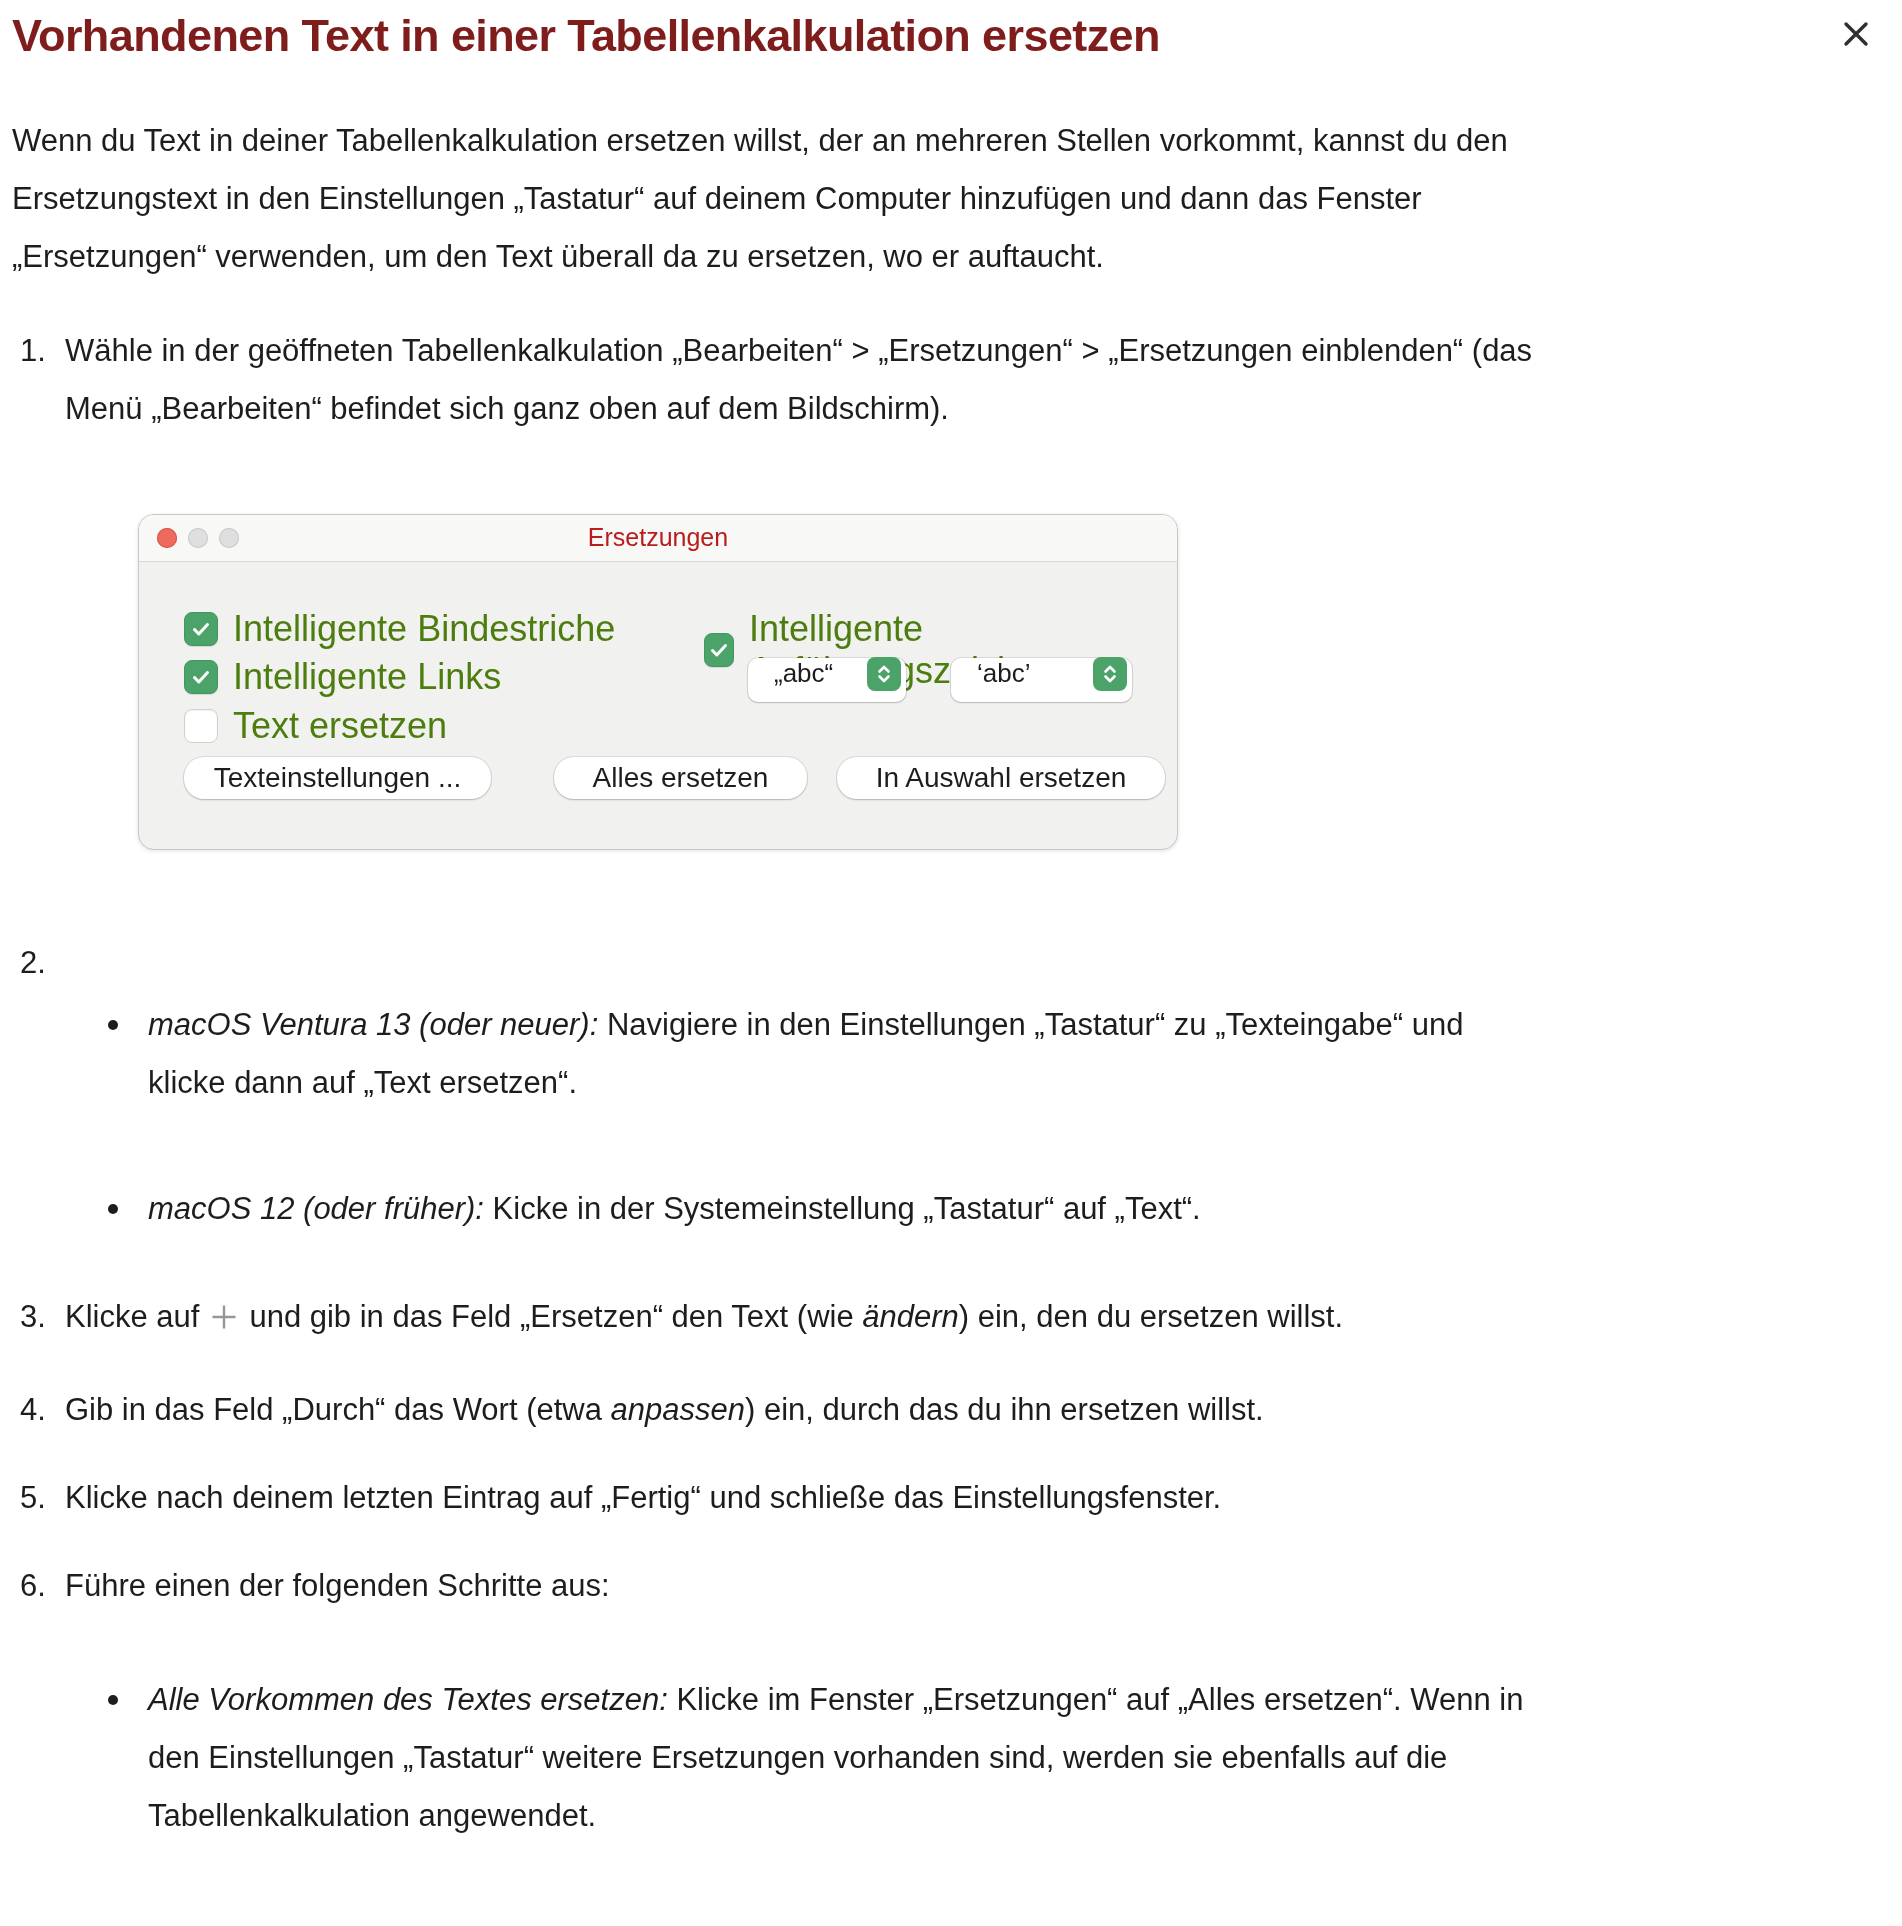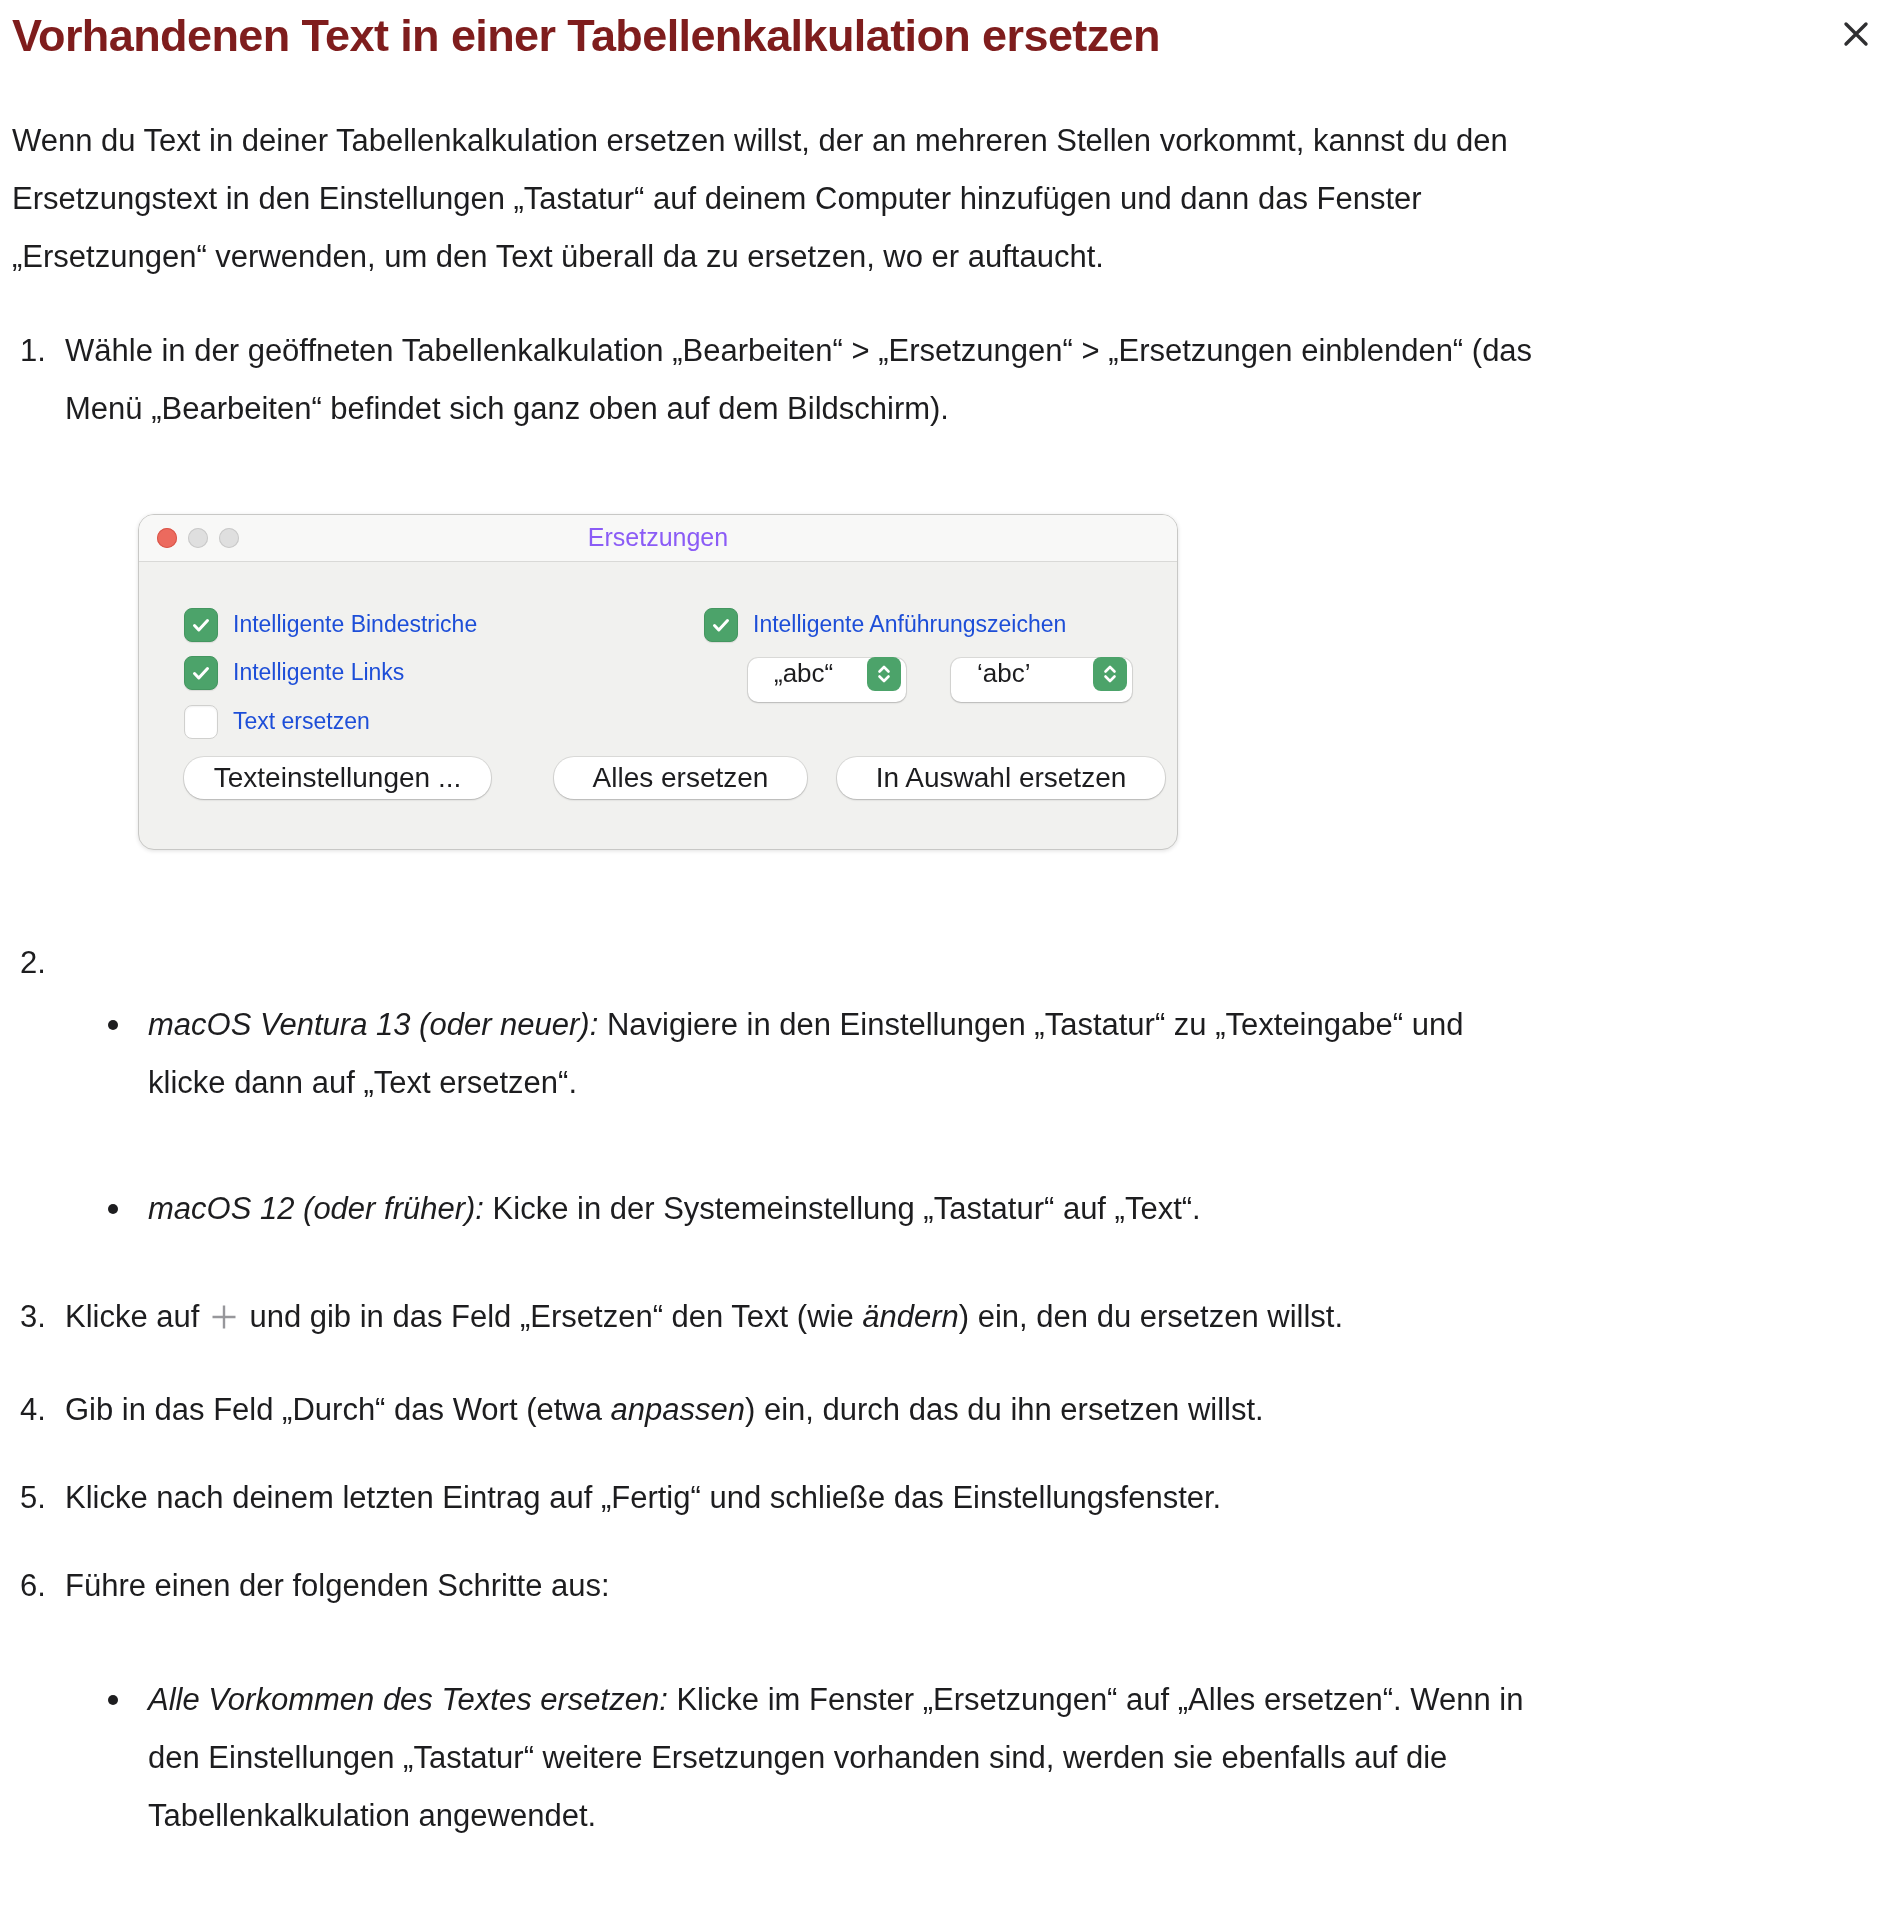--- a/index.html
+++ b/index.html
@@ -56,38 +56,38 @@
   }
   .titlebar {
     position:relative; height:47px; background:#f8f8f7;
     border-bottom:1px solid #d9d9d7; border-radius:15px 15px 0 0;
     display:flex; align-items:center; justify-content:center;
   }
   .traffic-lights { position:absolute; left:18px; top:13px; display:flex; gap:11px; }
   .light { width:20px; height:20px; border-radius:50%; padding:0; border:none; cursor:pointer; }
   .light.red  { background:#ec6a5e; box-shadow:inset 0 0 0 1px #d9574b; }
   .light.gray { background:#dfdfdf; box-shadow:inset 0 0 0 1px #c9c9c9; }
-  .win-title { font-size:25px; color:#8b5cf6; }
+  .win-title { font-size:25px; color:#b91c1c; }
 
   .win-body { position:relative; height:287px; }
 
   .cb-row { position:absolute; display:flex; align-items:center; gap:15px; }
   .checkbox {
     width:34px; height:34px; border-radius:8px; padding:0; cursor:pointer;
     background:#ffffff; border:1px solid #d0d0ce;
     box-shadow:inset 0 1px 2px rgba(0,0,0,0.06);
     display:flex; align-items:center; justify-content:center;
   }
   .checkbox.checked {
     background:#4ca36a; border:1px solid #449660;
     box-shadow:0 1px 1px rgba(0,0,0,0.1);
   }
   .checkbox svg { display:none; }
   .checkbox.checked svg { display:block; }
-  .cb-label { font-size:23px; color:#1d4ed8; }
+  .cb-label { font-size:36px; color:#4d7c0f; }
 
   .cb-row.r1 { left:45px;  top:46px; }
   .cb-row.r2 { left:45px;  top:94px; }
   .cb-row.r3 { left:45px;  top:143px; }
   .cb-row.r4 { left:565px; top:46px; }
 
   .dropdown {
     position:absolute; top:96px; height:44px;
     background:#ffffff; border-radius:10px;
     box-shadow:0 0 0 1px rgba(0,0,0,0.09), 0 1px 2px rgba(0,0,0,0.16);

